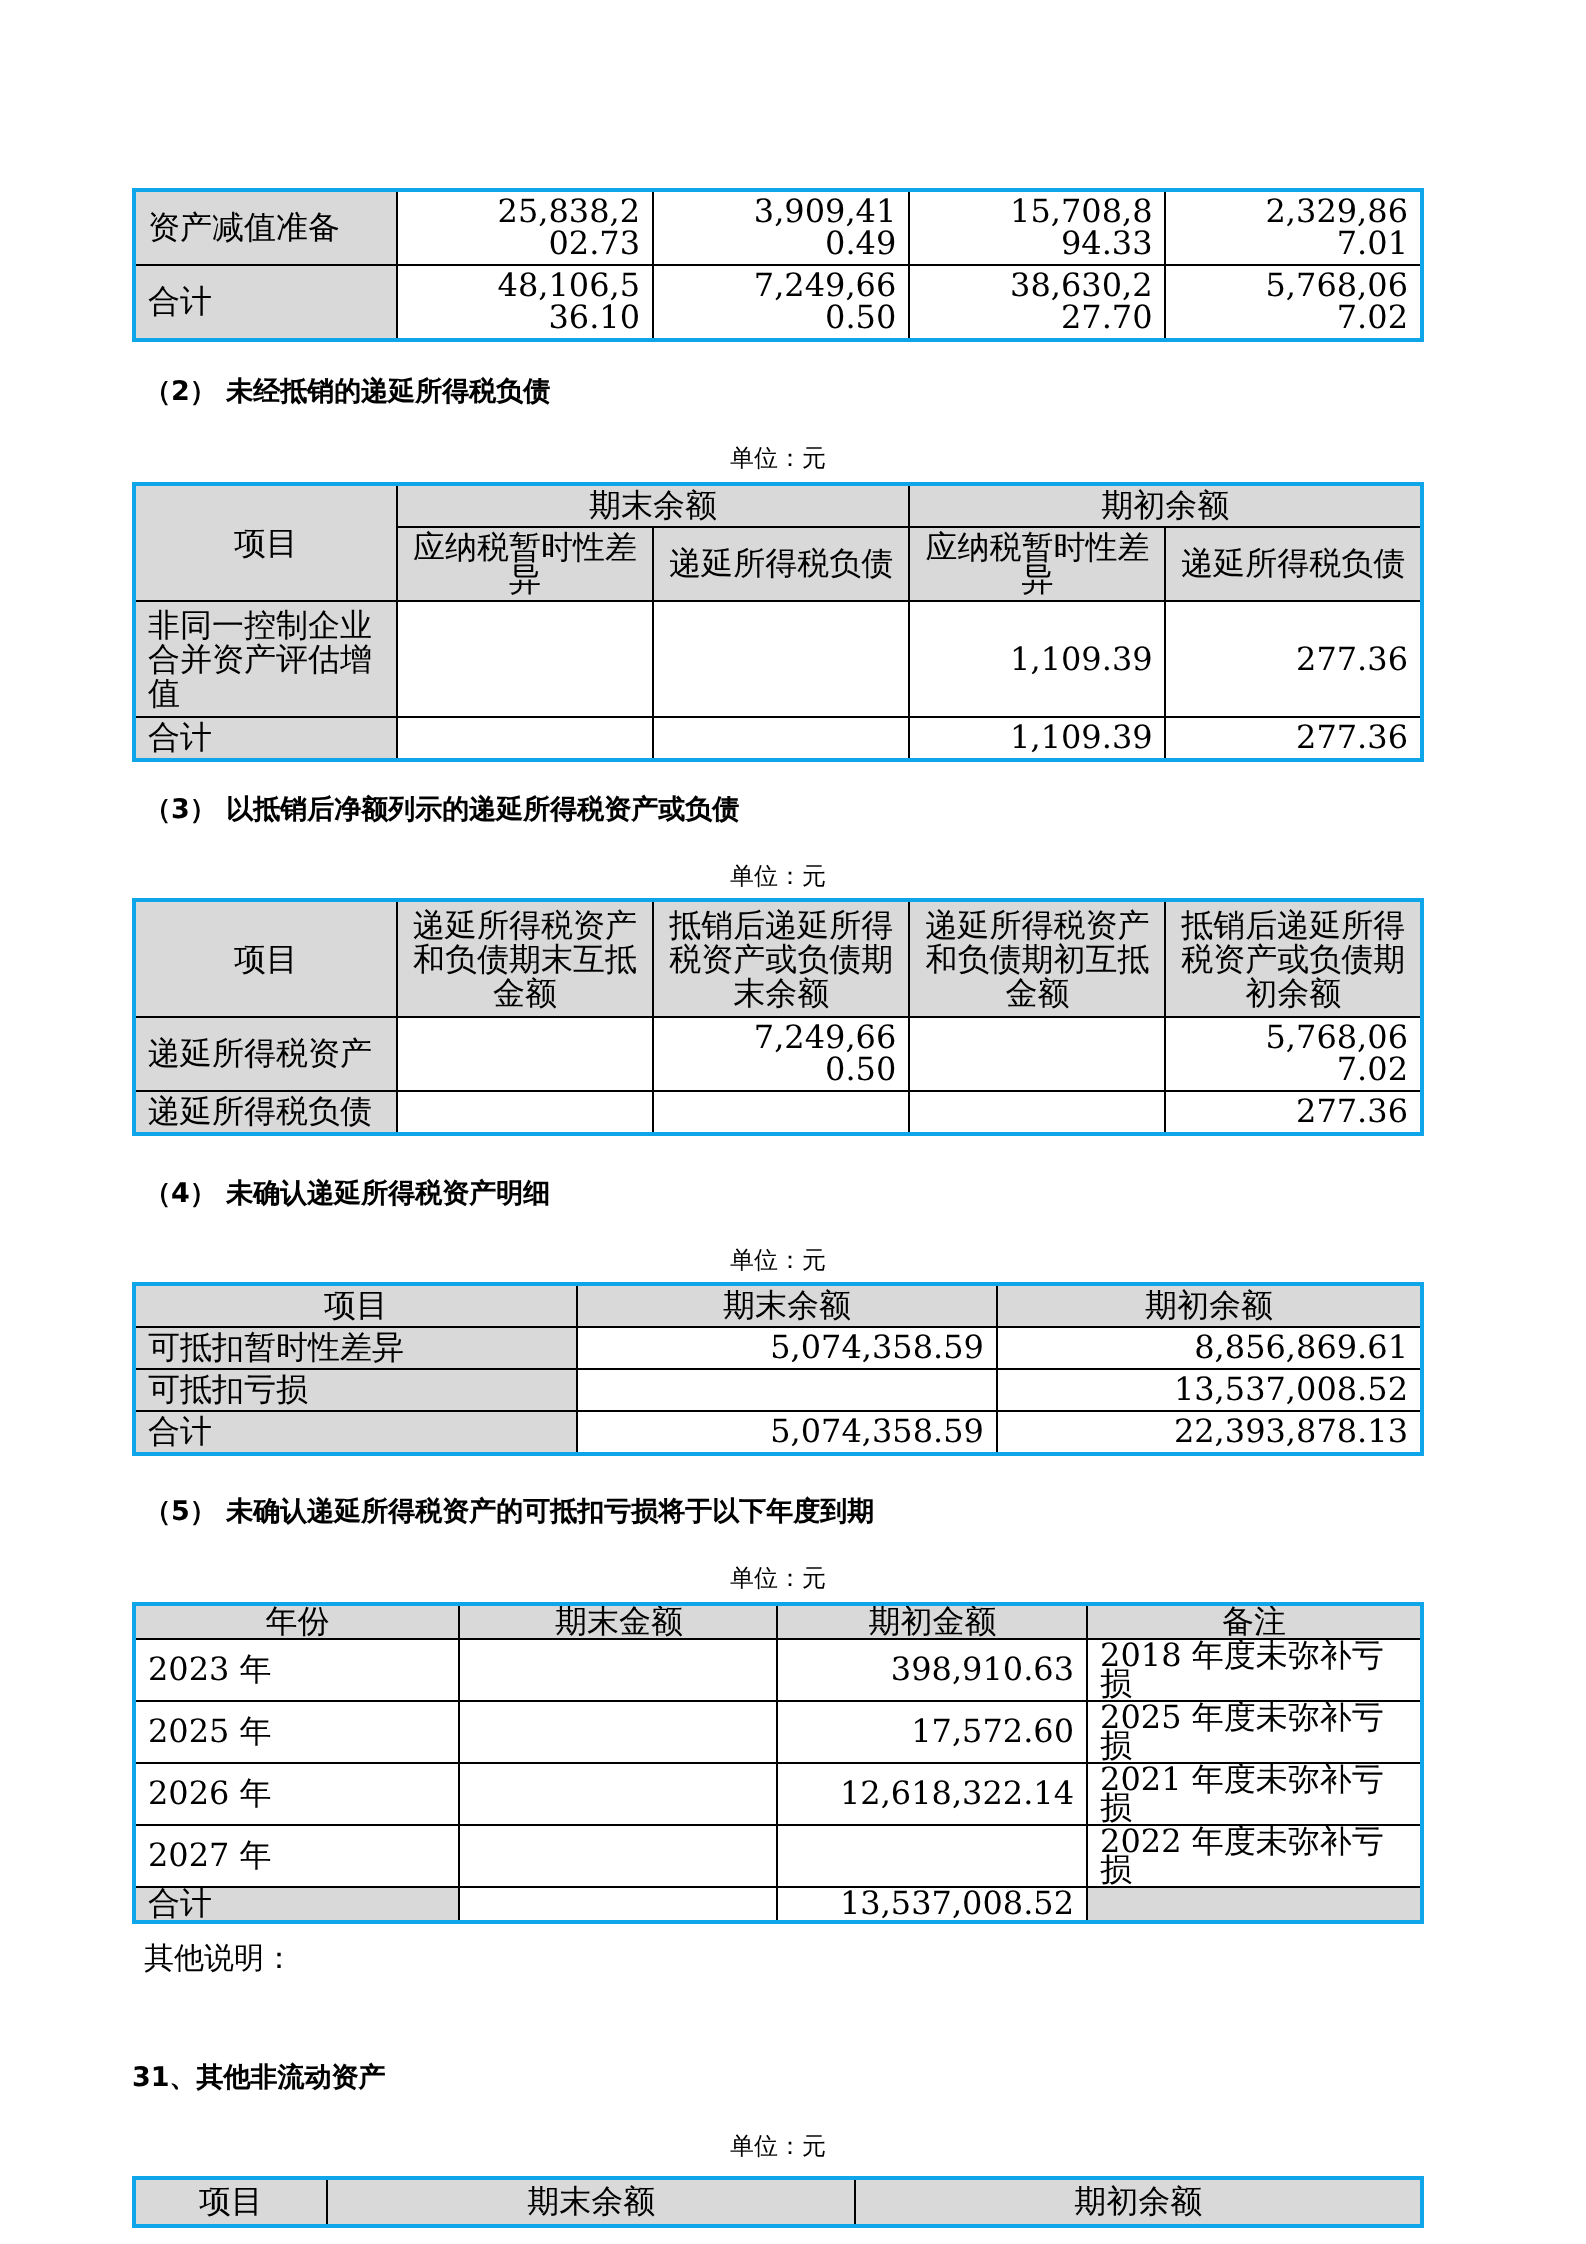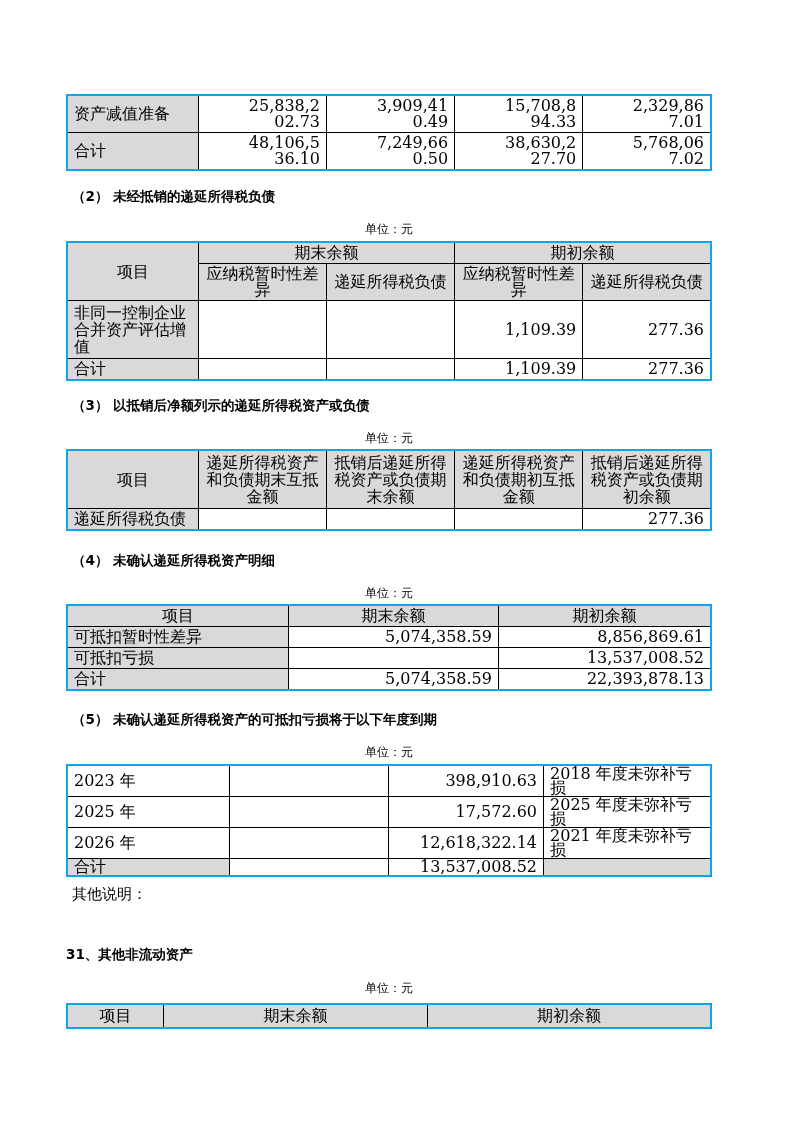--- a/index.html
+++ b/index.html
@@ -156,20 +156,27 @@
       </colgroup>
     <tbody>
         <tr class="tall">
       <td class="gray ctr">项目</td>
       <td class="gray ctr">递延所得税资产和负债期末互抵金额</td>
       <td class="gray ctr">抵销后递延所得税资产或负债期末余额</td>
       <td class="gray ctr">递延所得税资产和负债期初互抵金额</td>
       <td class="gray ctr">抵销后递延所得税资产或负债期初余额</td>
     </tr>
     <tr>
+      <td class="gray lft">递延所得税资产</td>
+      <td class="num"></td>
+      <td class="num">7,249,660.50</td>
+      <td class="num"></td>
+      <td class="num">5,768,067.02</td>
+    </tr>
+    <tr>
       <td class="gray lft">递延所得税负债</td>
       <td class="num"></td>
       <td class="num"></td>
       <td class="num"></td>
       <td class="num">277.36</td>
     </tr>
   </tbody>
     </table>
 
   <div class="heading" id="h4">（4） 未确认递延所得税资产明细</div>
@@ -207,37 +214,49 @@
   <div class="heading" id="h5">（5） 未确认递延所得税资产的可抵扣亏损将于以下年度到期</div>
   <div class="unit-line" id="u5">单位：元</div>
   <table id="t5">
     <colgroup>
         <col style="width:25.3%">
         <col style="width:24.7%">
         <col style="width:24%">
         <col style="width:26%">
       </colgroup>
     <tbody>
+        <tr>
+      <td class="gray ctr">年份</td>
+      <td class="gray ctr">期末金额</td>
+      <td class="gray ctr">期初金额</td>
+      <td class="gray ctr">备注</td>
+    </tr>
     <tr>
       <td class="lft">2023 年</td>
       <td class="num"></td>
       <td class="num">398,910.63</td>
       <td class="lft">2018 年度未弥补亏损</td>
     </tr>
     <tr>
       <td class="lft">2025 年</td>
       <td class="num"></td>
       <td class="num">17,572.60</td>
       <td class="lft">2025 年度未弥补亏损</td>
     </tr>
     <tr>
       <td class="lft">2026 年</td>
       <td class="num"></td>
       <td class="num">12,618,322.14</td>
       <td class="lft">2021 年度未弥补亏损</td>
+    </tr>
+    <tr>
+      <td class="lft">2027 年</td>
+      <td class="num"></td>
+      <td class="num"></td>
+      <td class="lft">2022 年度未弥补亏损</td>
     </tr>
     <tr>
       <td class="gray lft">合计</td>
       <td class="num"></td>
       <td class="num">13,537,008.52</td>
       <td class="gray"></td>
     </tr>
   </tbody>
     </table>
 

